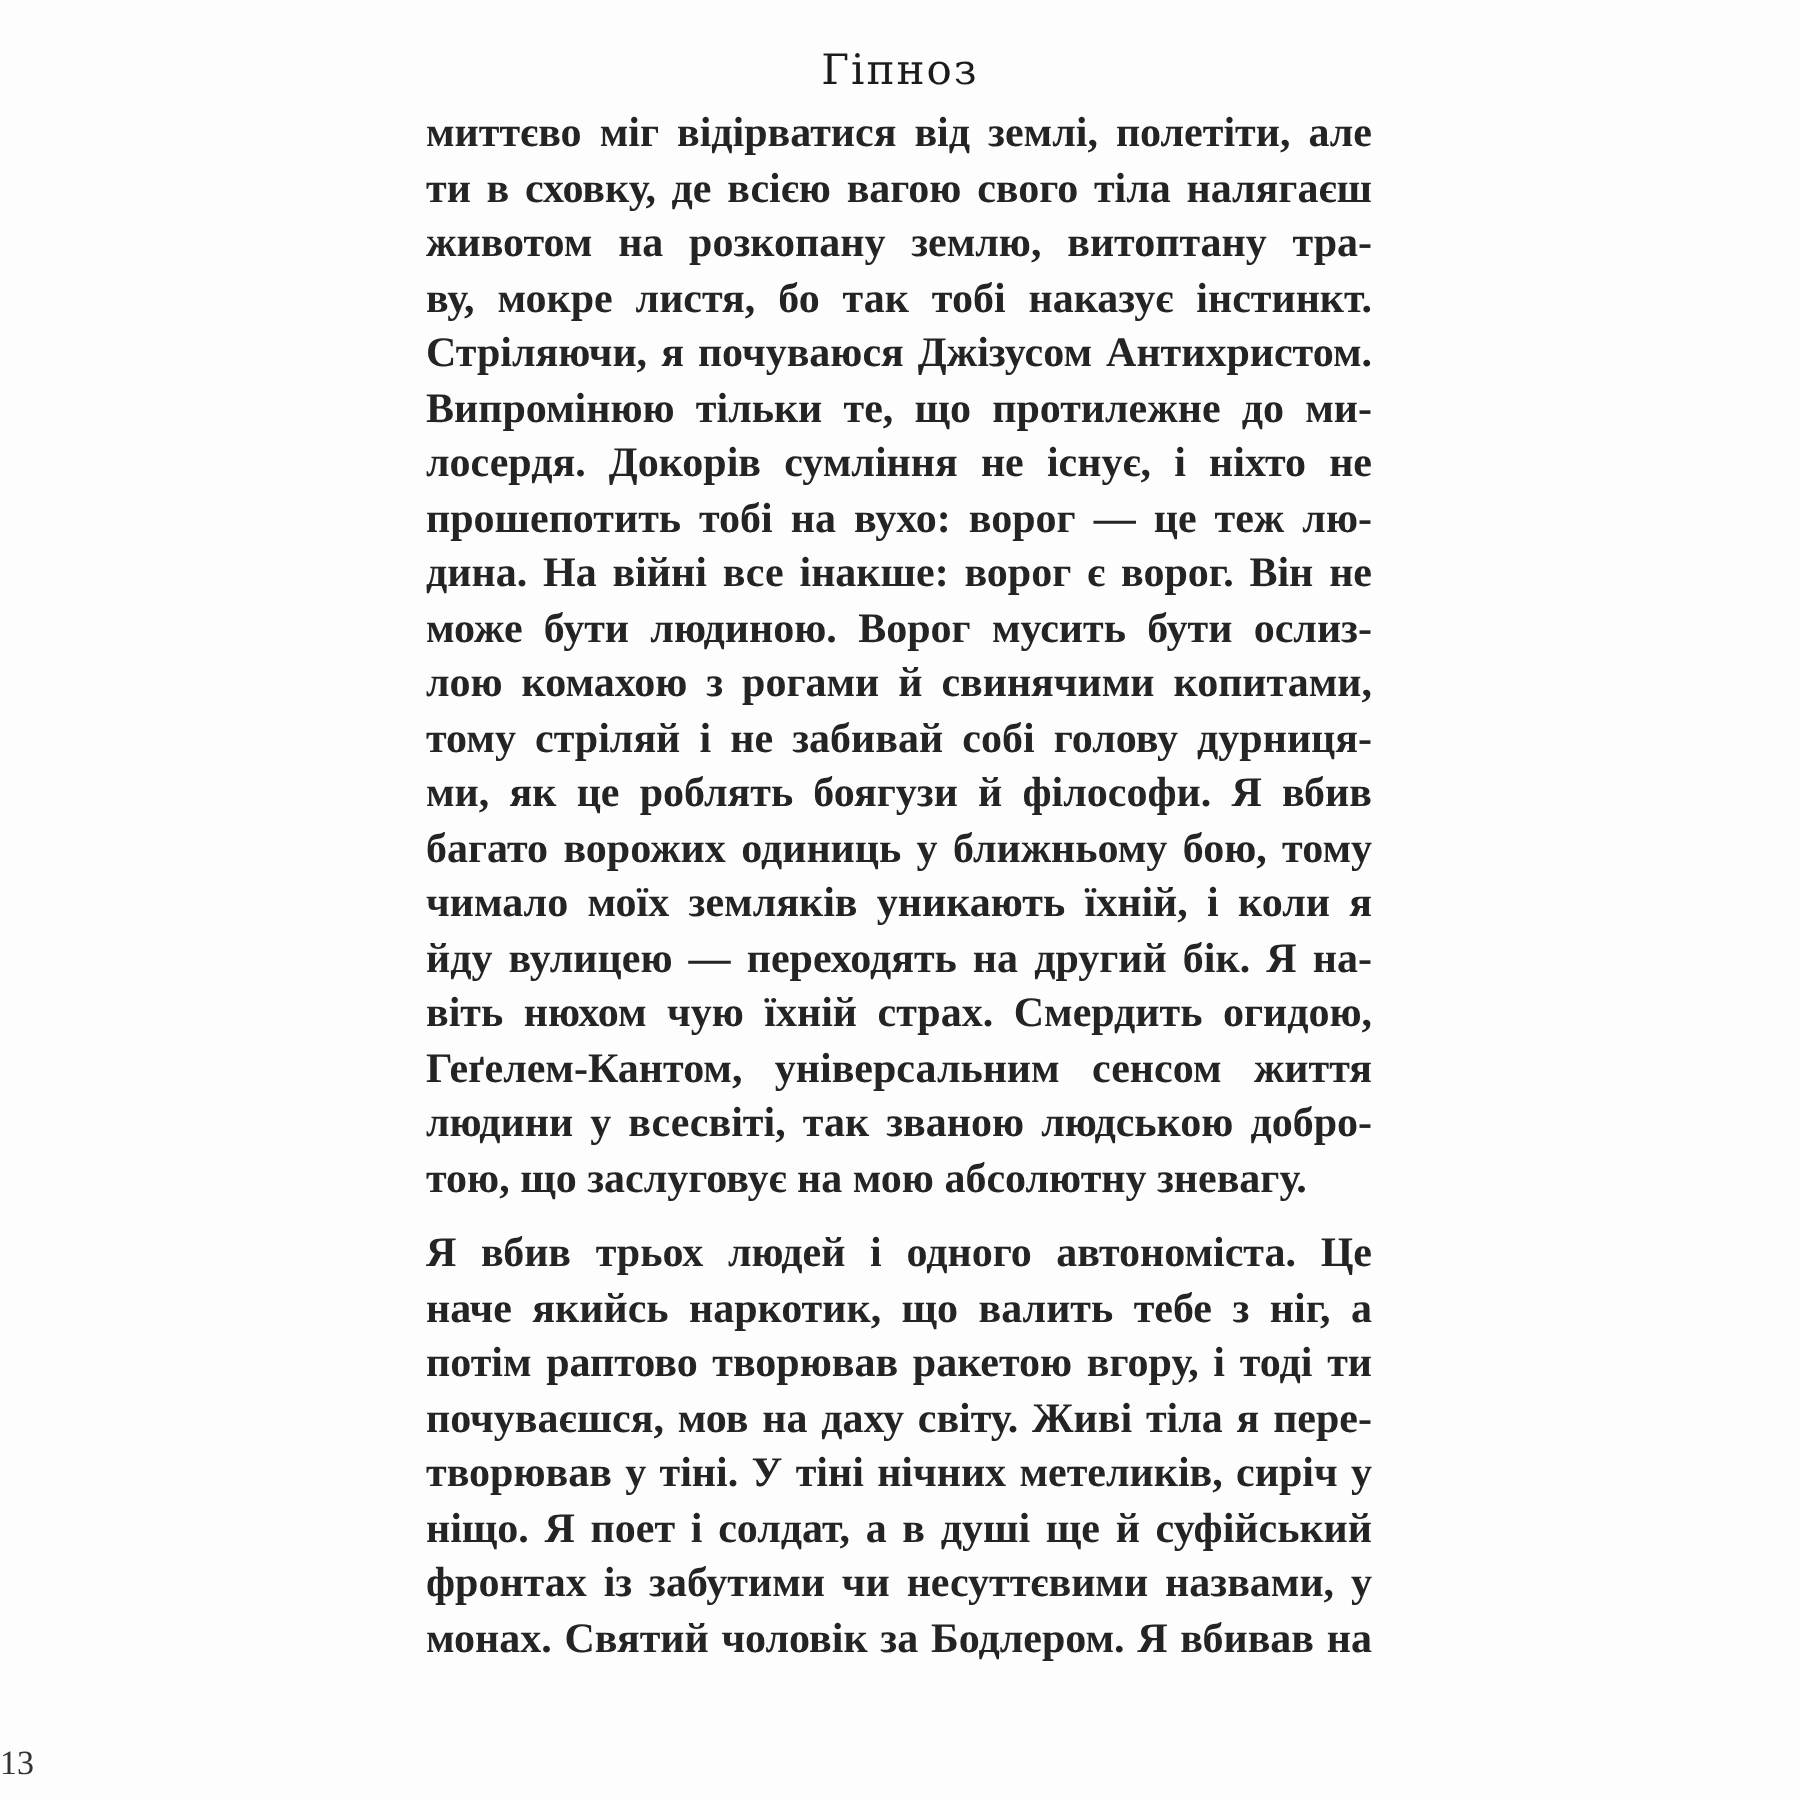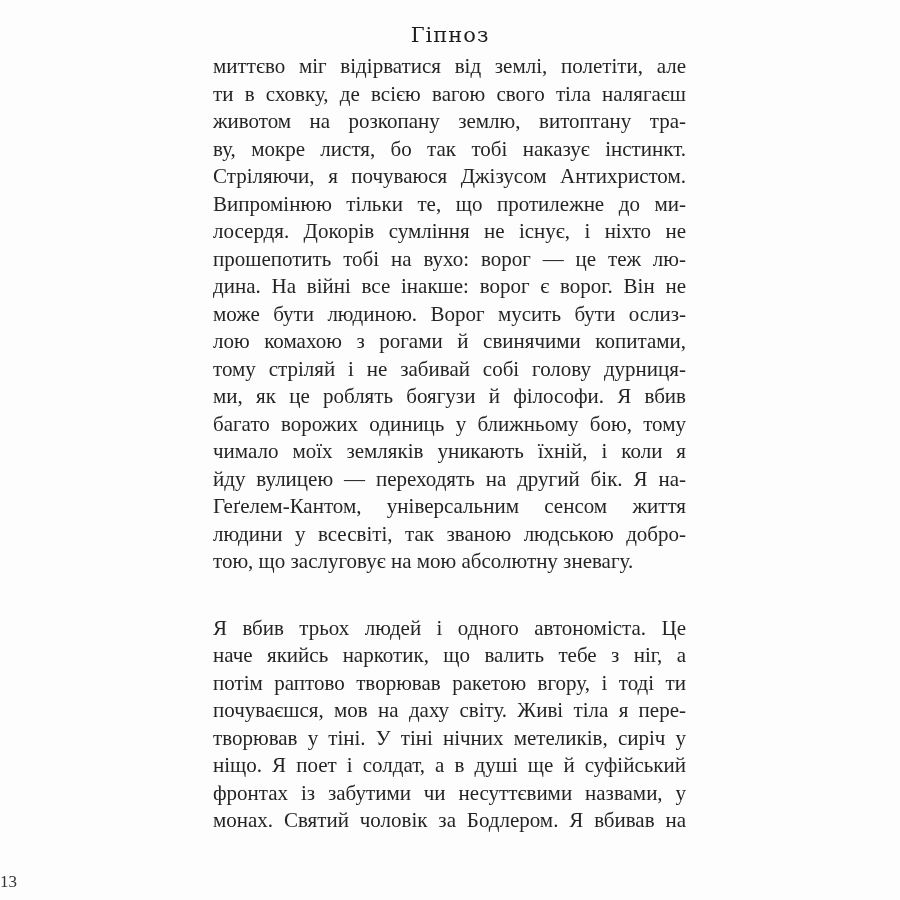--- a/index.html
+++ b/index.html
@@ -31,27 +31,28 @@
   }
   .text-block {
     position: absolute;
     top: 53px;
     left: 213px;
     width: 473px;
     font-size: 21px;
     line-height: 27.5px;
   }
   .paragraph { margin: 0; }
-  .paragraph + .paragraph { margin-top: 39px; }
+  .paragraph + .paragraph { margin-top: 10px; }
   .line {
     text-align: justify;
     text-align-last: justify;
     text-justify: inter-word;
     white-space: normal;
     height: 27.5px;
+    font-weight: bold;
   }
   .line.par-end {
     text-align-last: left;
   }
   .page-number {
     position: absolute;
     top: 872px;
     left: 0;
     width: 100%;
     text-align: left;
@@ -76,20 +77,21 @@
         <div class="line">лосердя. Докорів сумління не існує, і ніхто не</div>
         <div class="line">прошепотить тобі на вухо: ворог — це теж лю-</div>
         <div class="line">дина. На війні все інакше: ворог є ворог. Він не</div>
         <div class="line">може бути людиною. Ворог мусить бути ослиз-</div>
         <div class="line">лою комахою з рогами й свинячими копитами,</div>
         <div class="line">тому стріляй і не забивай собі голову дурниця-</div>
         <div class="line">ми, як це роблять боягузи й філософи. Я вбив</div>
         <div class="line">багато ворожих одиниць у ближньому бою, тому</div>
         <div class="line">чимало моїх земляків уникають їхній, і коли я</div>
         <div class="line">йду вулицею — переходять на другий бік. Я на-</div>
+        <div class="line">віть нюхом чую їхній страх. Смердить огидою,</div>
         <div class="line">Геґелем-Кантом, універсальним сенсом життя</div>
         <div class="line">людини у всесвіті, так званою людською добро-</div>
         <div class="line par-end">тою, що заслуговує на мою абсолютну зневагу.</div>
       </div>
       <div class="paragraph">
         <div class="line">Я вбив трьох людей і одного автономіста. Це</div>
         <div class="line">наче якийсь наркотик, що валить тебе з ніг, а</div>
         <div class="line">потім раптово творював ракетою вгору, і тоді ти</div>
         <div class="line">почуваєшся, мов на даху світу. Живі тіла я пере-</div>
         <div class="line">творював у тіні. У тіні нічних метеликів, сиріч у</div>

